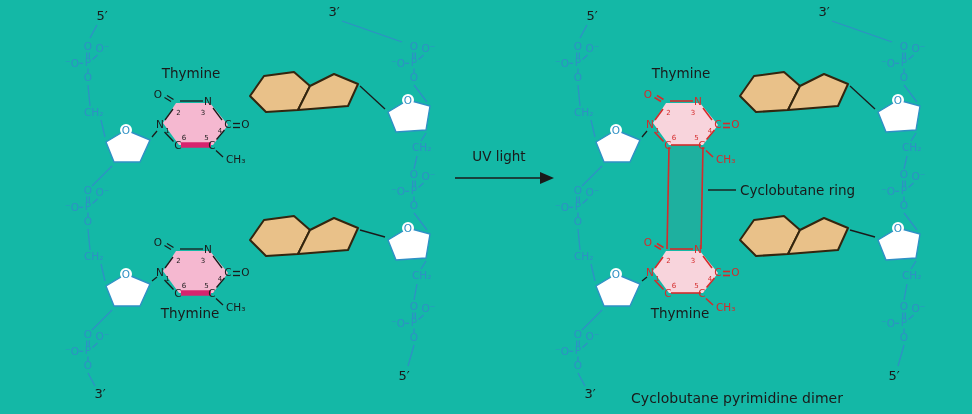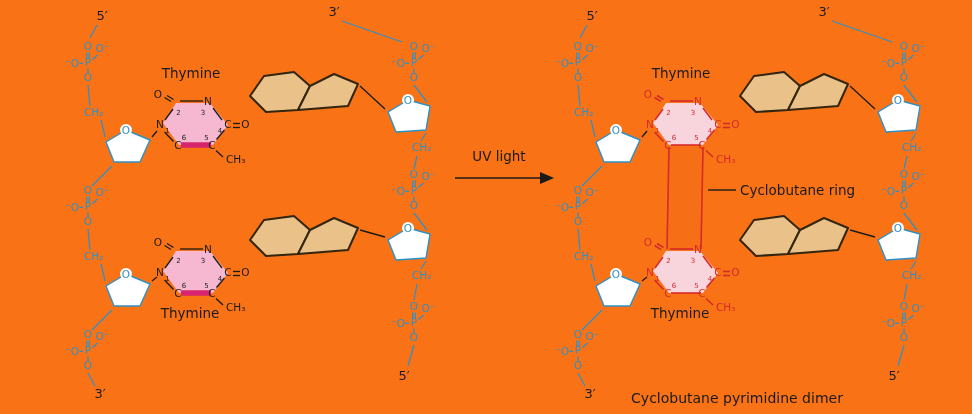--- a/index.html
+++ b/index.html
@@ -1,16 +1,16 @@
 <!DOCTYPE html>
 <html><head>
 <meta charset="utf-8">
 <style>
   html,body{margin:0;padding:0;background:#ffffff}
-  .fig{width:972px;height:414px;position:relative;background:#f97316;overflow:hidden}
+  .fig{width:972px;height:414px;position:relative;background:#14b8a6;overflow:hidden}
   svg{font-family:"DejaVu Sans","Liberation Sans",sans-serif;display:block}
   text{fill:#1a1a1a}
   .atom{font-size:10.5px}
   .num{font-size:7px}
   .prime{font-size:13px;fill:#1a1a1a}
   .label{font-size:13.5px;fill:#1a1a1a}
   .caption{font-size:14px;fill:#1a1a1a}
   .bb{fill:#2f90c5}
   .bbl{stroke:#2f90c5;stroke-width:1.3;fill:none}
   .bond{stroke:#1a1a1a;stroke-width:1.3;fill:none}

